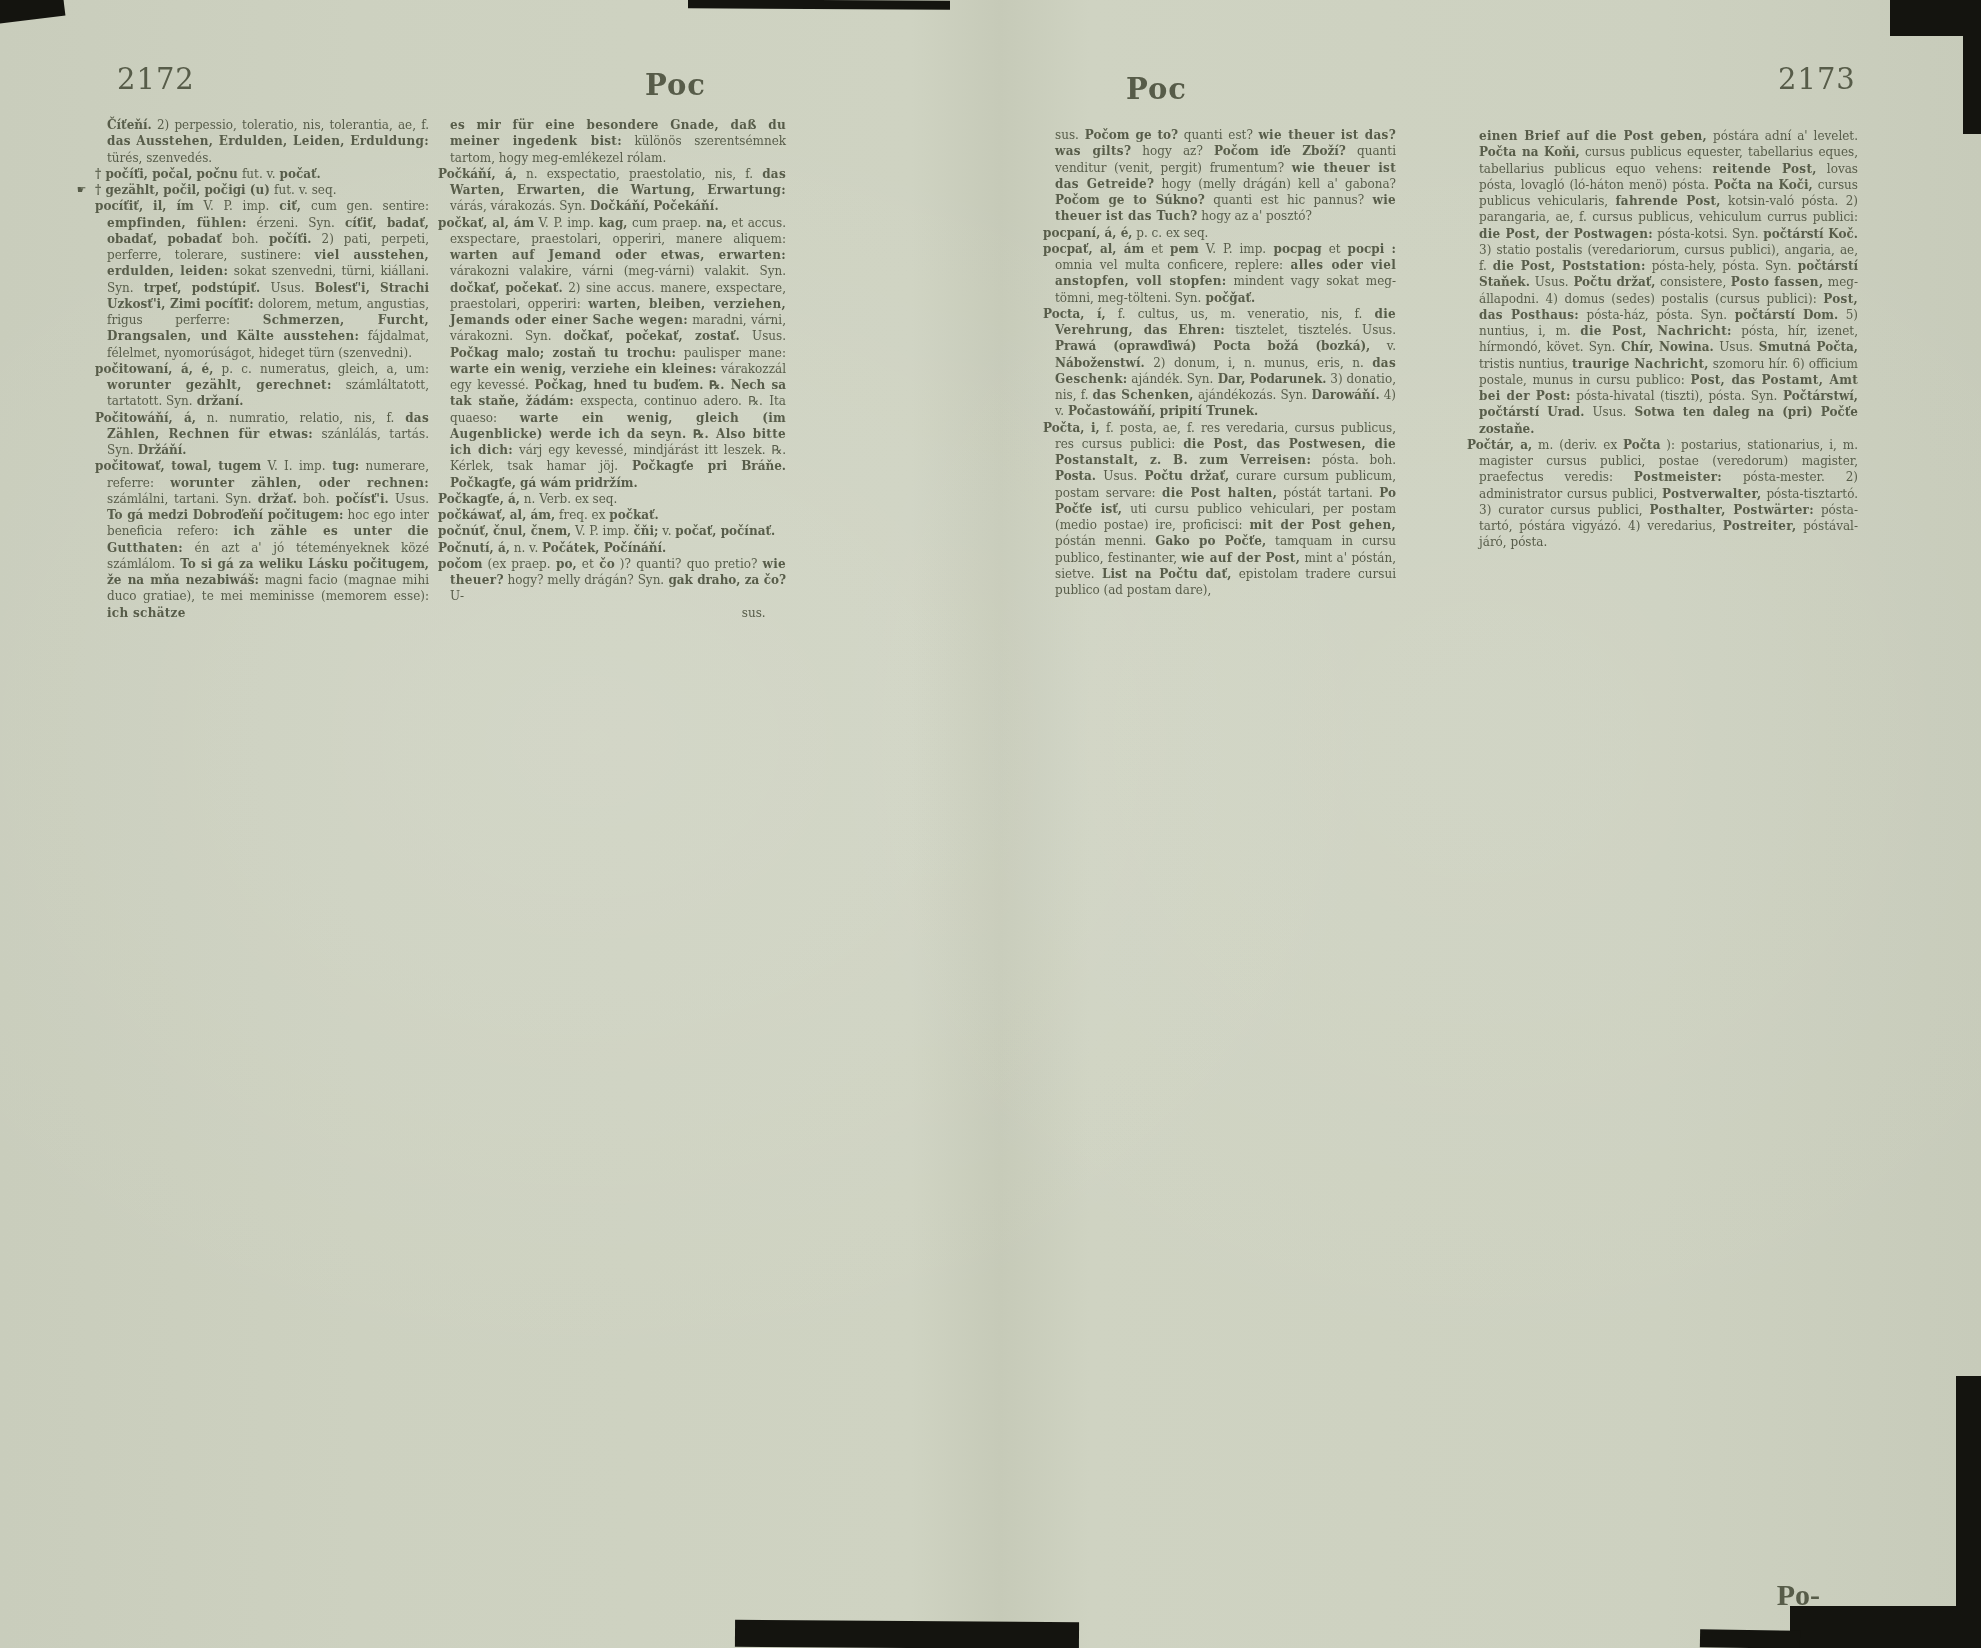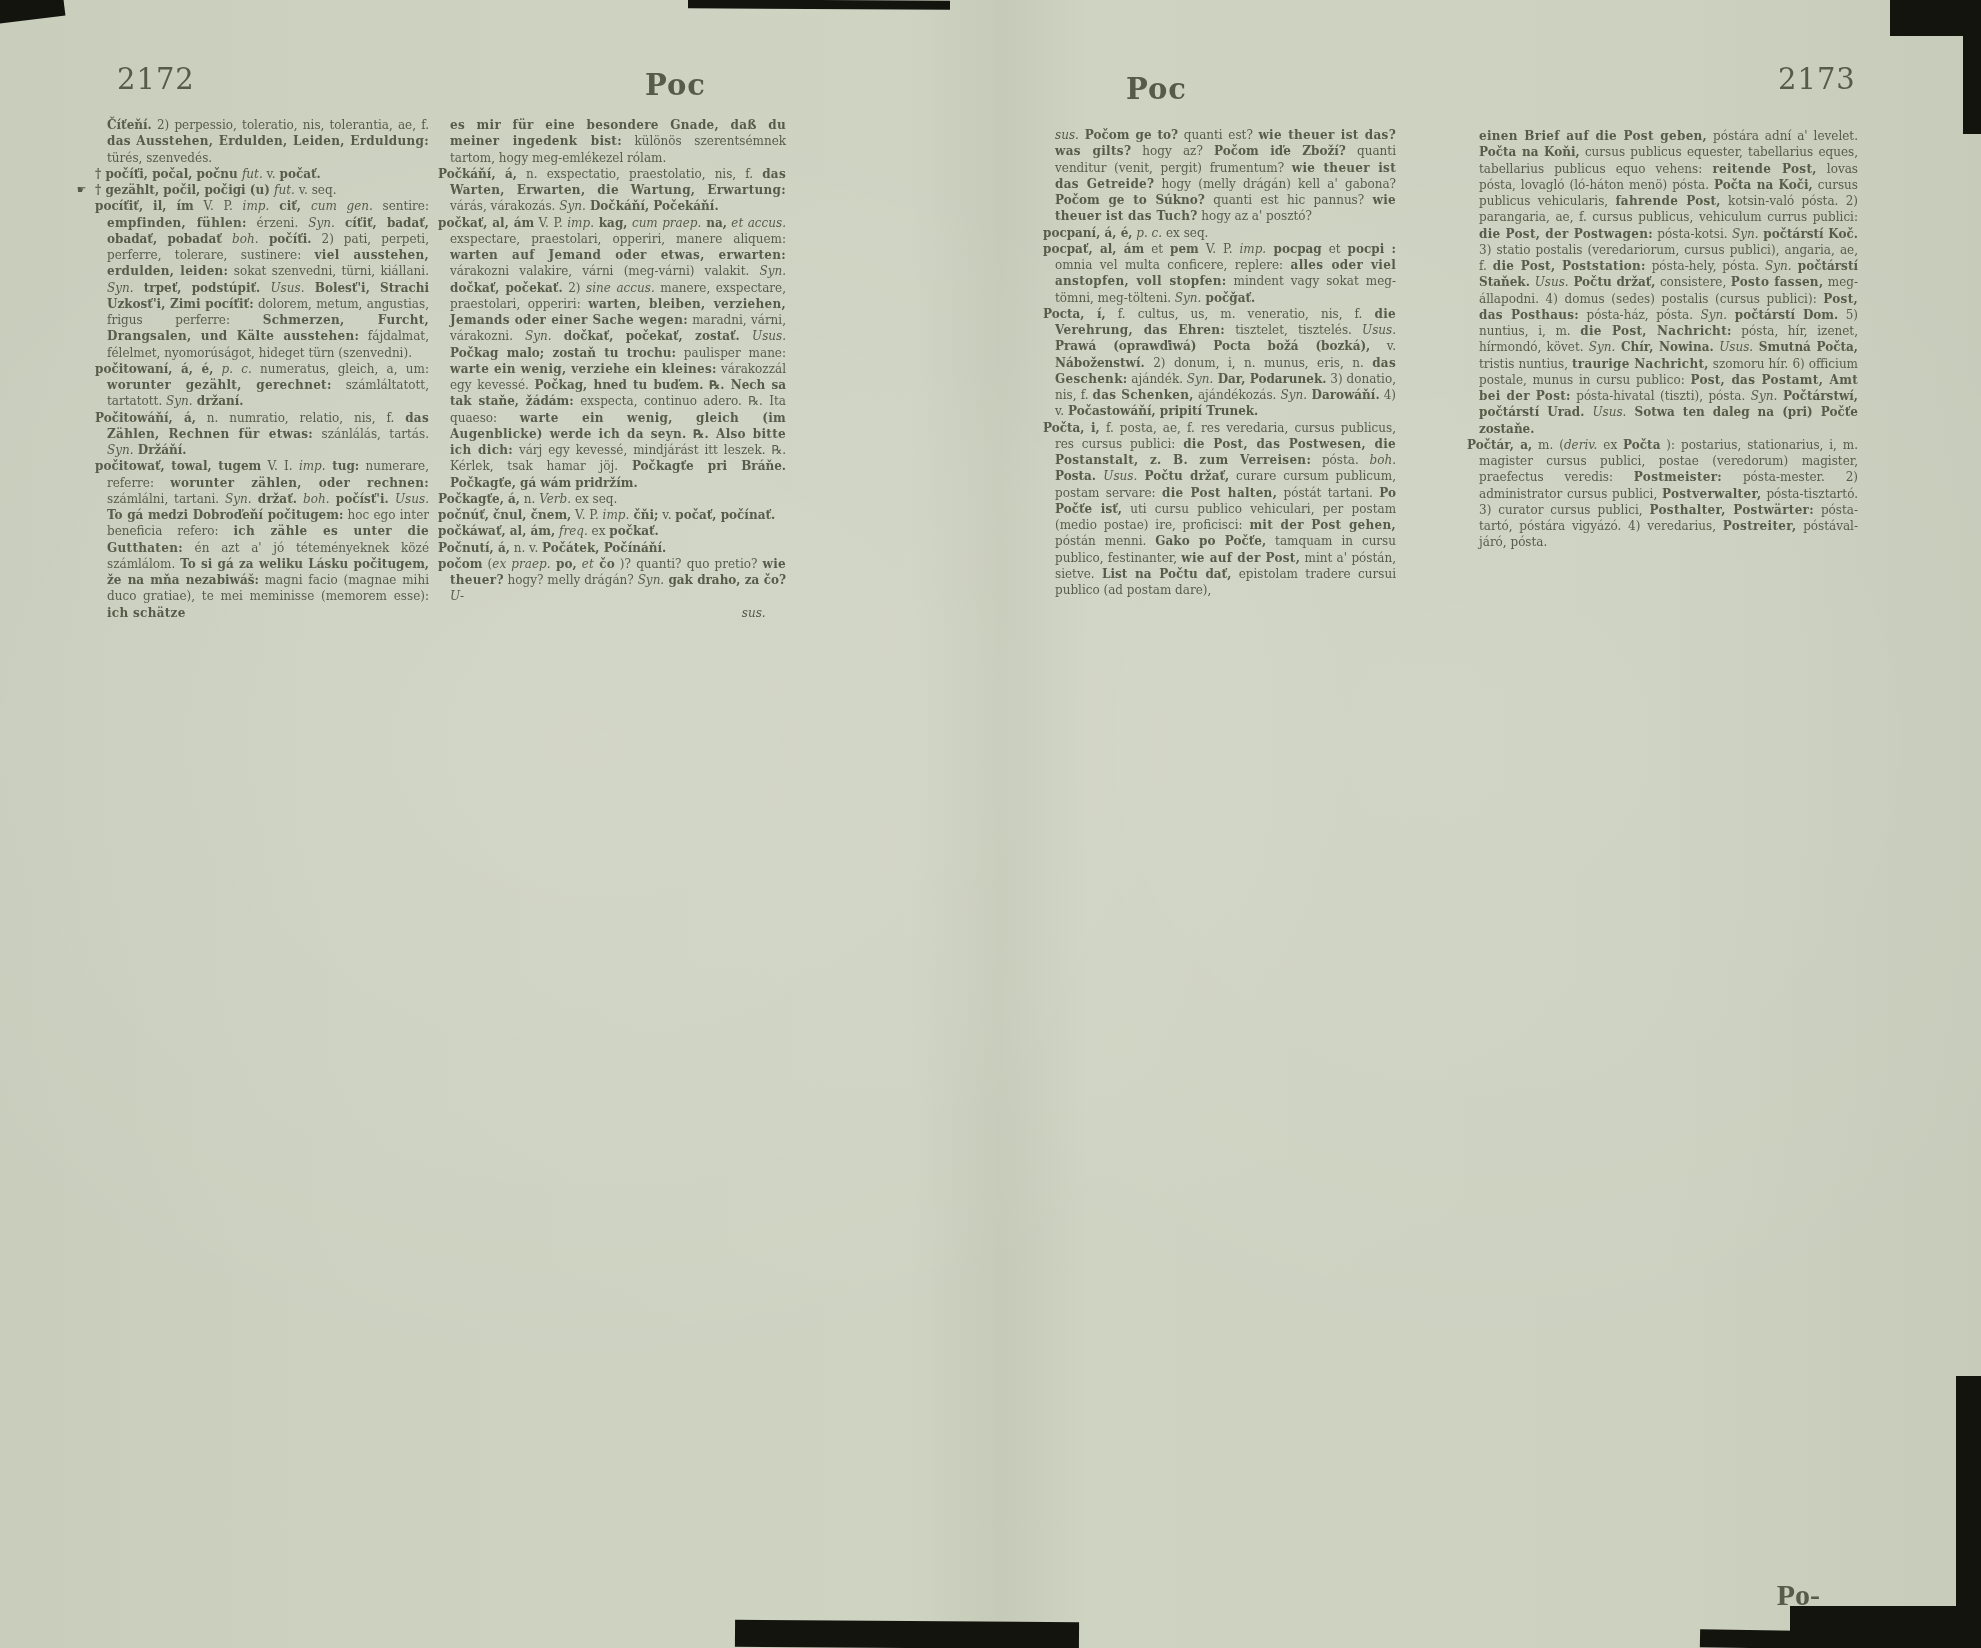--- a/index.html
+++ b/index.html
@@ -22,21 +22,21 @@
   .col{position:absolute;font-size:12px;line-height:1.355;text-align:justify;}
   #col1{left:95px;top:117px;width:334px;}
   #col2{left:438px;top:117px;width:348px;}
   #col3{left:1043px;top:127px;width:353px;}
   #col4{left:1467px;top:128px;width:391px;}
   p.para{margin:0;position:relative;text-align:justify;}
   p.cont{padding-left:1em;}
   p.entry{padding-left:1em;text-indent:-1em;}
   p.right{text-align:right;padding-right:1.7em;}
   .run-r{}
-  .run-i{font-style:italic;}
+  .run-i{}
   .run-s{font-weight:bold;}          
   .run-f{font-weight:bold;letter-spacing:0.3px;} 
   .manicule{
     position:absolute;left:-1.7em;top:0.05em;text-indent:0;
     font-family:"DejaVu Sans",sans-serif;font-size:0.9em;font-weight:bold;
   }
   #catchword{
     position:absolute;left:1660px;top:1578px;width:160px;
     text-align:right;font-size:30px;font-weight:bold;font-family:Liberation Serif, serif;
   }
@@ -67,22 +67,22 @@
       <p class="para entry"><span class="run-s">pocíťiť, il, ím</span><span class="run-r"> V. P. </span><span class="run-i">imp.</span><span class="run-s"> ciť, </span><span class="run-i">cum gen.</span><span class="run-r"> sentire: </span><span class="run-f">empfinden, fühlen:</span><span class="run-r"> érzeni. </span><span class="run-i">Syn.</span><span class="run-s"> cíťiť, badať, obadať, pobadať </span><span class="run-i">boh.</span><span class="run-s"> počíťi.</span><span class="run-r"> 2) pati, perpeti, perferre, tolerare, sustinere: </span><span class="run-f">viel ausstehen, erdulden, leiden:</span><span class="run-r"> sokat szenvedni, türni, kiállani. </span><span class="run-i">Syn.</span><span class="run-s"> trpeť, podstúpiť. </span><span class="run-i">Usus.</span><span class="run-s"> Bolesť'i, Strachi Uzkosť'i, Zimi pocíťiť:</span><span class="run-r"> dolorem, metum, angustias, frigus perferre: </span><span class="run-f">Schmerzen, Furcht, Drangsalen, und Kälte ausstehen:</span><span class="run-r"> fájdalmat, félelmet, nyomorúságot, hideget türn (szenvedni).</span></p>
       <p class="para entry"><span class="run-s">počitowaní, á, é,</span><span class="run-r"> </span><span class="run-i">p. c.</span><span class="run-r"> numeratus, gleich, a, um: </span><span class="run-f">worunter gezählt, gerechnet:</span><span class="run-r"> számláltatott, tartatott. </span><span class="run-i">Syn.</span><span class="run-s"> držaní.</span></p>
       <p class="para entry"><span class="run-s">Počitowáňí, á,</span><span class="run-r"> n. numratio, relatio, nis, f. </span><span class="run-f">das Zählen, Rechnen für etwas:</span><span class="run-r"> szánlálás, tartás. </span><span class="run-i">Syn.</span><span class="run-s"> Držáňí.</span></p>
       <p class="para entry"><span class="run-s">počitowať, towal, tugem</span><span class="run-r"> V. I. </span><span class="run-i">imp.</span><span class="run-s"> tug:</span><span class="run-r"> numerare, referre: </span><span class="run-f">worunter zählen, oder rechnen:</span><span class="run-r"> számlálni, tartani. </span><span class="run-i">Syn.</span><span class="run-s"> držať. </span><span class="run-i">boh.</span><span class="run-s"> počísť'i. </span><span class="run-i">Usus.</span><span class="run-s"> To gá medzi Dobroďeňí počitugem:</span><span class="run-r"> hoc ego inter beneficia refero: </span><span class="run-f">ich zähle es unter die Gutthaten:</span><span class="run-r"> én azt a' jó téteményeknek közé számlálom. </span><span class="run-s">To si gá za weliku Lásku počitugem, že na mňa nezabiwáš:</span><span class="run-r"> magni facio (magnae mihi duco gratiae), te mei meminisse (memorem esse): </span><span class="run-f">ich schätze</span></p>
     </div>
   <div class="col" id="col2">
       <p class="para cont"><span class="run-f">es mir für eine besondere Gnade, daß du meiner ingedenk bist:</span><span class="run-r"> különös szerentsémnek tartom, hogy meg-emlékezel rólam.</span></p>
       <p class="para entry"><span class="run-s">Počkáňí, á,</span><span class="run-r"> n. exspectatio, praestolatio, nis, f. </span><span class="run-f">das Warten, Erwarten, die Wartung, Erwartung:</span><span class="run-r"> várás, várakozás. </span><span class="run-i">Syn.</span><span class="run-s"> Dočkáňí, Počekáňí.</span></p>
       <p class="para entry"><span class="run-s">počkať, al, ám</span><span class="run-r"> V. P. </span><span class="run-i">imp.</span><span class="run-s"> kag,</span><span class="run-r"> </span><span class="run-i">cum praep.</span><span class="run-s"> na,</span><span class="run-r"> </span><span class="run-i">et accus.</span><span class="run-r"> exspectare, praestolari, opperiri, manere aliquem: </span><span class="run-f">warten auf Jemand oder etwas, erwarten:</span><span class="run-r"> várakozni valakire, várni (meg-várni) valakit. </span><span class="run-i">Syn.</span><span class="run-s"> dočkať, počekať.</span><span class="run-r"> 2) </span><span class="run-i">sine accus.</span><span class="run-r"> manere, exspectare, praestolari, opperiri: </span><span class="run-f">warten, bleiben, verziehen, Jemands oder einer Sache wegen:</span><span class="run-r"> maradni, várni, várakozni. </span><span class="run-i">Syn.</span><span class="run-s"> dočkať, počekať, zostať. </span><span class="run-i">Usus.</span><span class="run-s"> Počkag malo; zostaň tu trochu:</span><span class="run-r"> paulisper mane: </span><span class="run-f">warte ein wenig, verziehe ein kleines:</span><span class="run-r"> várakozzál egy kevessé. </span><span class="run-s">Počkag, hned tu buďem. ℞. Nech sa tak staňe, žádám:</span><span class="run-r"> exspecta, continuo adero. ℞. Ita quaeso: </span><span class="run-f">warte ein wenig, gleich (im Augenblicke) werde ich da seyn. ℞. Also bitte ich dich:</span><span class="run-r"> várj egy kevessé, mindjárást itt leszek. ℞. Kérlek, tsak hamar jöj. </span><span class="run-s">Počkagťe pri Bráňe. Počkagťe, gá wám pridržím.</span></p>
       <p class="para entry"><span class="run-s">Počkagťe, á,</span><span class="run-r"> n. </span><span class="run-i">Verb.</span><span class="run-r"> ex seq.</span></p>
+      <p class="para entry"><span class="run-s">počkáwať, al, ám,</span><span class="run-r"> </span><span class="run-i">freq.</span><span class="run-r"> ex </span><span class="run-s">počkať.</span></p>
       <p class="para entry"><span class="run-s">počnúť, čnul, čnem,</span><span class="run-r"> V. P. </span><span class="run-i">imp.</span><span class="run-s"> čňi;</span><span class="run-r"> v. </span><span class="run-s">počať, počínať.</span></p>
-      <p class="para entry"><span class="run-s">počkáwať, al, ám,</span><span class="run-r"> </span><span class="run-i">freq.</span><span class="run-r"> ex </span><span class="run-s">počkať.</span></p>
       <p class="para entry"><span class="run-s">Počnutí, á,</span><span class="run-r"> n. v. </span><span class="run-s">Počátek, Počínáňí.</span></p>
       <p class="para entry"><span class="run-s">počom</span><span class="run-r"> (</span><span class="run-i">ex praep.</span><span class="run-s"> po,</span><span class="run-r"> </span><span class="run-i">et</span><span class="run-s"> čo</span><span class="run-r"> )? quanti? quo pretio? </span><span class="run-f">wie theuer?</span><span class="run-r"> hogy? melly drágán? </span><span class="run-i">Syn.</span><span class="run-s"> gak draho, za čo? </span><span class="run-i">U-</span></p>
       <p class="para right"><span class="run-i">sus.</span></p>
     </div>
   <div class="col" id="col3">
       <p class="para cont"><span class="run-i">sus.</span><span class="run-s"> Počom ge to?</span><span class="run-r"> quanti est? </span><span class="run-f">wie theuer ist das? was gilts?</span><span class="run-r"> hogy az? </span><span class="run-s">Počom iďe Zboží?</span><span class="run-r"> quanti venditur (venit, pergit) frumentum? </span><span class="run-f">wie theuer ist das Getreide?</span><span class="run-r"> hogy (melly drágán) kell a' gabona? </span><span class="run-s">Počom ge to Súkno?</span><span class="run-r"> quanti est hic pannus? </span><span class="run-f">wie theuer ist das Tuch?</span><span class="run-r"> hogy az a' posztó?</span></p>
       <p class="para entry"><span class="run-s">pocpaní, á, é,</span><span class="run-r"> </span><span class="run-i">p. c.</span><span class="run-r"> ex seq.</span></p>
       <p class="para entry"><span class="run-s">pocpať, al, ám</span><span class="run-r"> et </span><span class="run-s">pem</span><span class="run-r"> V. P. </span><span class="run-i">imp.</span><span class="run-s"> pocpag</span><span class="run-r"> et </span><span class="run-s">pocpi :</span><span class="run-r"> omnia vel multa conficere, replere: </span><span class="run-f">alles oder viel anstopfen, voll stopfen:</span><span class="run-r"> mindent vagy sokat meg-tömni, meg-tölteni. </span><span class="run-i">Syn.</span><span class="run-s"> počǧať.</span></p>
       <p class="para entry"><span class="run-s">Pocta, í,</span><span class="run-r"> f. cultus, us, m. veneratio, nis, f. </span><span class="run-f">die Verehrung, das Ehren:</span><span class="run-r"> tisztelet, tisztelés. </span><span class="run-i">Usus.</span><span class="run-s"> Prawá (oprawďiwá) Pocta božá (bozká),</span><span class="run-r"> v. </span><span class="run-s">Náboženstwí.</span><span class="run-r"> 2) donum, i, n. munus, eris, n. </span><span class="run-f">das Geschenk:</span><span class="run-r"> ajándék. </span><span class="run-i">Syn.</span><span class="run-s"> Dar, Podarunek.</span><span class="run-r"> 3) donatio, nis, f. </span><span class="run-f">das Schenken,</span><span class="run-r"> ajándékozás. </span><span class="run-i">Syn.</span><span class="run-s"> Darowáňí.</span><span class="run-r"> 4) v. </span><span class="run-s">Počastowáňí, pripití Trunek.</span></p>
       <p class="para entry"><span class="run-s">Počta, i,</span><span class="run-r"> f. posta, ae, f. res veredaria, cursus publicus, res cursus publici: </span><span class="run-f">die Post, das Postwesen, die Postanstalt, z. B. zum Verreisen:</span><span class="run-r"> pósta. </span><span class="run-i">boh.</span><span class="run-s"> Posta. </span><span class="run-i">Usus.</span><span class="run-s"> Počtu držať,</span><span class="run-r"> curare cursum publicum, postam servare: </span><span class="run-f">die Post halten,</span><span class="run-r"> póstát tartani. </span><span class="run-s">Po Počťe isť,</span><span class="run-r"> uti cursu publico vehiculari, per postam (medio postae) ire, proficisci: </span><span class="run-f">mit der Post gehen,</span><span class="run-r"> póstán menni. </span><span class="run-s">Gako po Počťe,</span><span class="run-r"> tamquam in cursu publico, festinanter, </span><span class="run-f">wie auf der Post,</span><span class="run-r"> mint a' póstán, sietve. </span><span class="run-s">List na Počtu dať,</span><span class="run-r"> epistolam tradere cursui publico (ad postam dare),</span></p>

